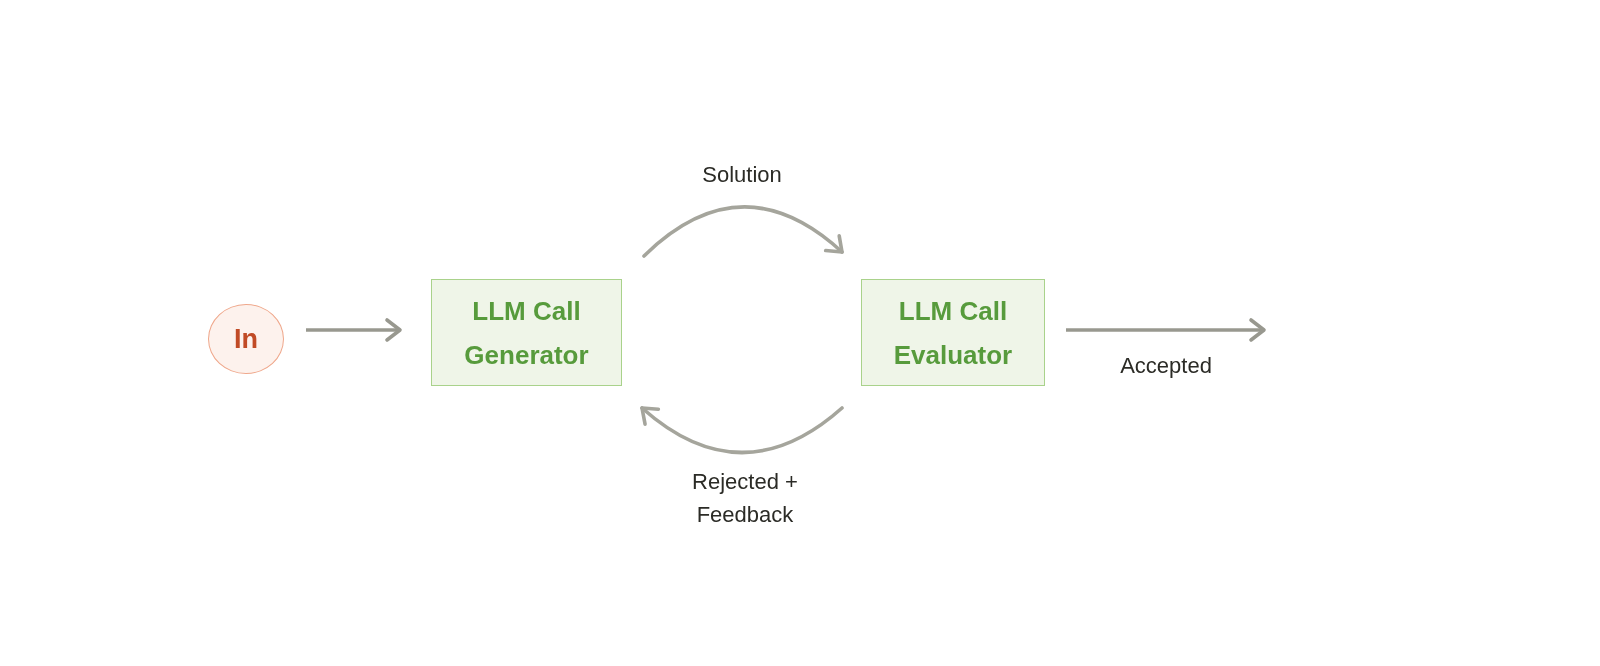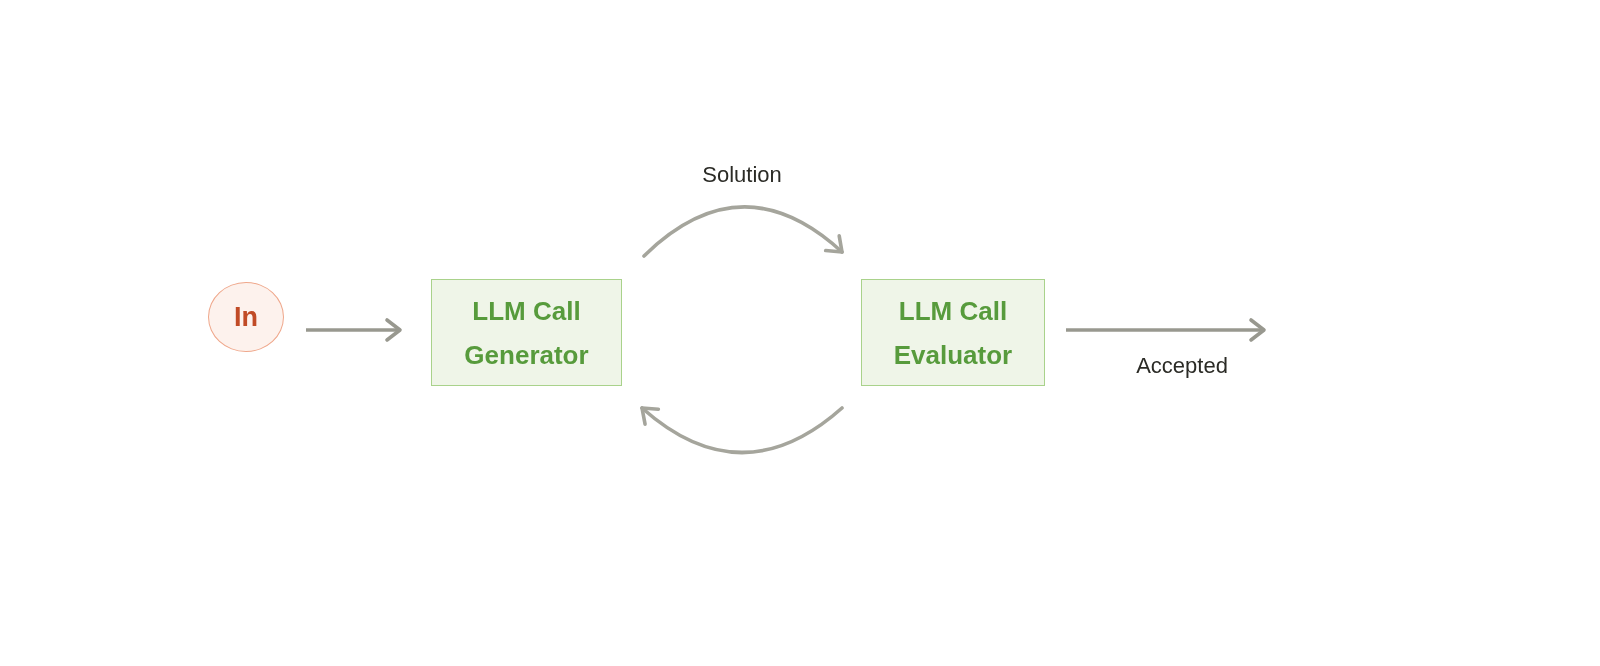--- a/index.html
+++ b/index.html
@@ -54,36 +54,36 @@
   }
   .node.green {
     background: var(--node_green_fill);
     border: 1.5px solid var(--node_green_border);
     color: var(--node_green_text);
     font-weight: 700;
     font-size: 26px;
     line-height: 44px;
   }
 
-  .node-in   { left: 208px; top: 282px; width: 76px;  height: 70px;  border-radius: 50%; }
+  .node-in   { left: 208px; top: 304px; width: 76px;  height: 70px;  border-radius: 50%; }
   .node-gen  { left: 431px; top: 279px; width: 191px; height: 107px; }
   .node-eval { left: 861px; top: 279px; width: 184px; height: 107px; }
   .node-out  { left: 1285px; top: 297px; width: 88px; height: 70px;  border-radius: 34px; }
 
   .edge-label {
     position: absolute;
     color: var(--label_text);
     font-size: 22px;
     line-height: 33px;
     text-align: center;
     transform: translateX(-50%);
     white-space: pre-line;
   }
   .label-solution { left: 742px;  top: 158px; }
-  .label-accepted { left: 1166px; top: 349px; margin-left: 16px; }
+  .label-accepted { left: 1166px; top: 349px; }
   .label-rejected { left: 745px;  top: 465px; }
 </style>
 </head>
 <body>
 
 <div class="canvas">
 
   <svg class="arrows-layer" viewBox="0 0 1600 666" xmlns="http://www.w3.org/2000/svg">
     <defs>
       <marker id="head-dark" markerUnits="userSpaceOnUse" markerWidth="34" markerHeight="34" refX="0" refY="0" orient="auto" viewBox="-17 -17 34 34">
@@ -115,14 +115,16 @@
   <div class="node green node-eval">
     <span class="node-label">LLM Call
 Evaluator</span>
   </div>
 
 
   <div class="edge-label label-solution">Solution</div>
 
   <div class="edge-label label-accepted">Accepted</div>
 
+  <div class="edge-label label-rejected">Rejected +
+Feedback</div>
 
 </div>
 
 </body></html>

